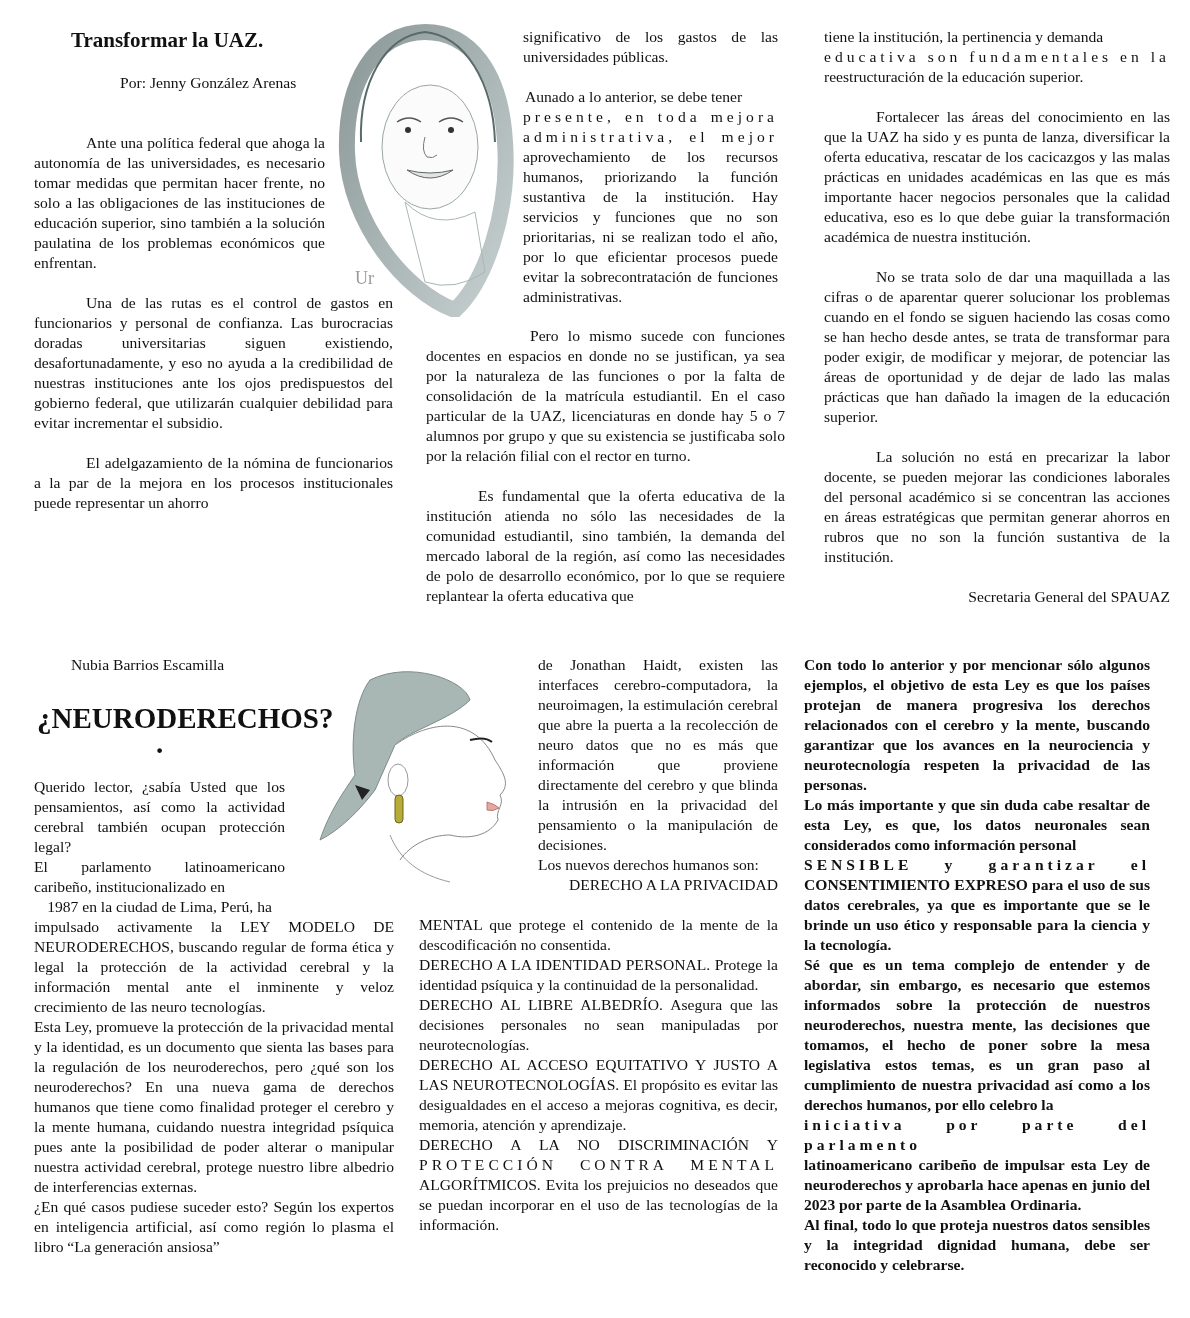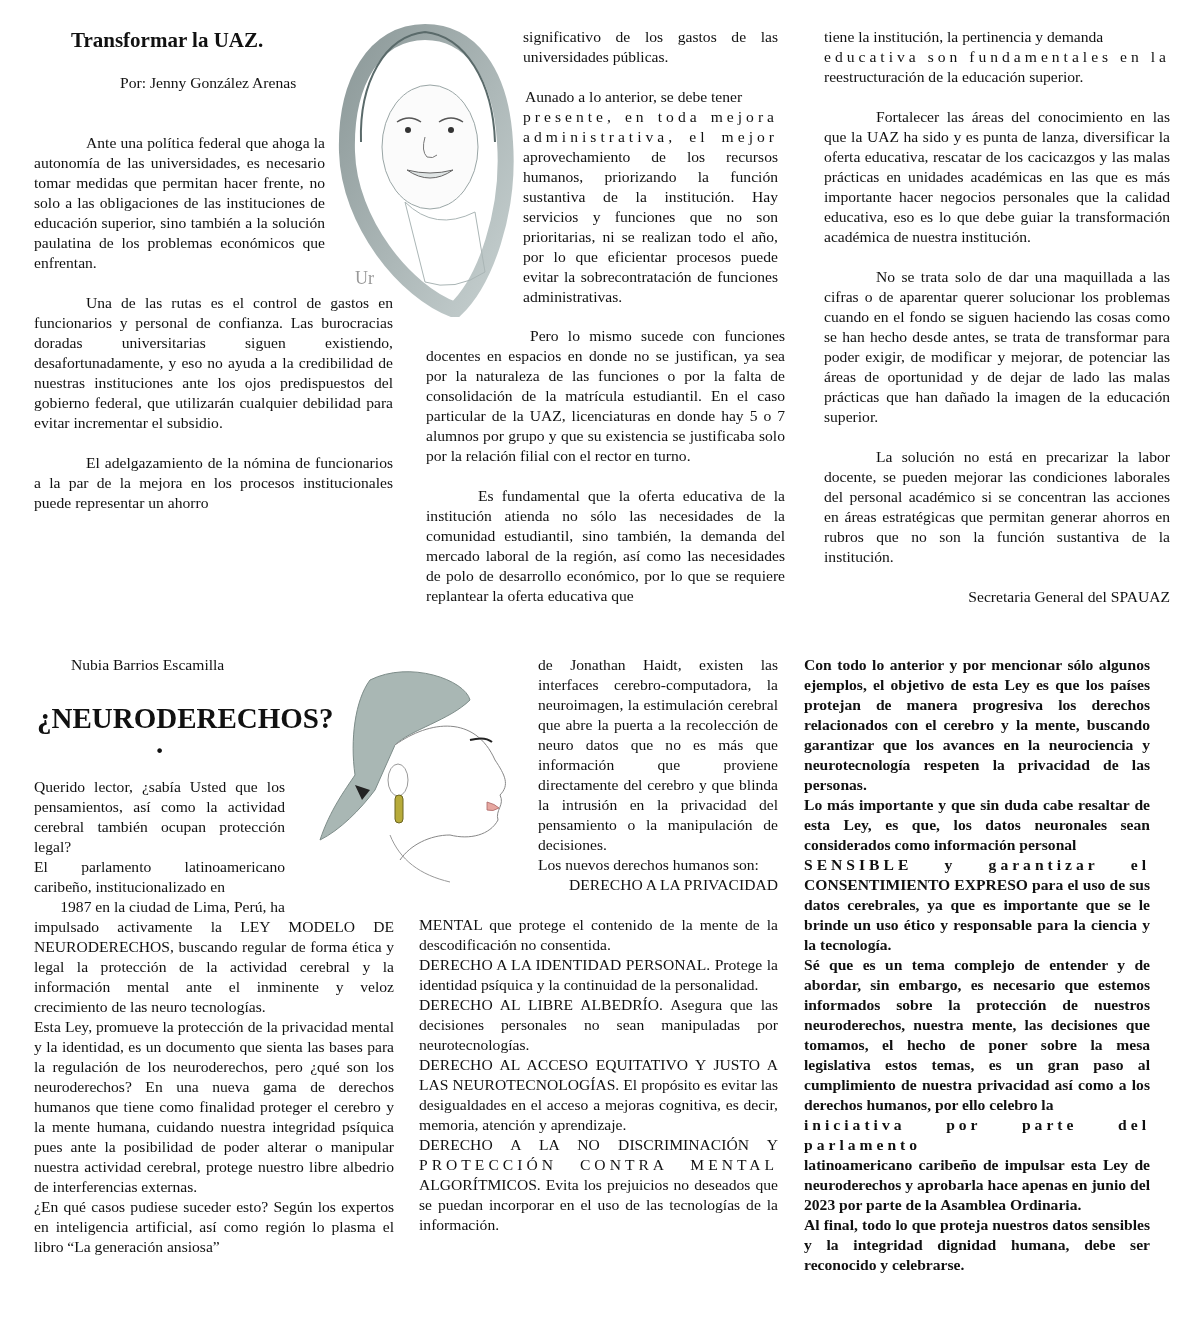--- a/index.html
+++ b/index.html
@@ -81,21 +81,21 @@
   <p style="text-align:right;">Secretaria General del SPAUAZ</p>
 </div>
 
 <div class="abs byline" style="left:71px; top:655px;">Nubia Barrios Escamilla</div>
 <div class="abs title2" style="left:37px; top:705px;">¿NEURODERECHOS?</div>
 <div class="abs title2" style="left:156px; top:730px;">.</div>
 
 <div class="col" style="left:34px; top:777px; width:251px;">
   <p>Querido lector, ¿sabía Usted que los pensamientos, así como la actividad cerebral también ocupan protección legal?</p>
   <p>El parlamento latinoamericano caribeño, institucionalizado en</p>
-  <p style="text-align:right;">1987 en la ciudad de Lima, Perú, ha</p>
+  <p style="text-align:center;">1987 en la ciudad de Lima, Perú, ha</p>
 </div>
 <div class="col" style="left:34px; top:917px; width:360px;">
   <p>impulsado activamente la LEY MODELO DE NEURODERECHOS, buscando regular de forma ética y legal la protección de la actividad cerebral y la información mental ante el inminente y veloz crecimiento de las neuro tecnologías.</p>
   <p>Esta Ley, promueve la protección de la privacidad mental y la identidad, es un documento que sienta las bases para la regulación de los neuroderechos, pero ¿qué son los neuroderechos? En una nueva gama de derechos humanos que tiene como finalidad proteger el cerebro y la mente humana, cuidando nuestra integridad psíquica pues ante la posibilidad de poder alterar o manipular nuestra actividad cerebral, protege nuestro libre albedrio de interferencias externas.</p>
   <p>¿En qué casos pudiese suceder esto? Según los expertos en inteligencia artificial, así como región lo plasma el libro “La generación ansiosa”</p>
 </div>
 
 <div class="portrait" style="left:300px; top:660px; width:225px; height:225px;">
   <svg width="225" height="225" viewBox="0 0 225 225">
     <path d="M70 20 C110 0 165 20 170 40 C150 60 110 70 95 85 L75 130 C60 150 40 170 20 180 C30 150 45 130 55 115 C50 80 55 40 70 20 Z" fill="#a9b7b4" stroke="#7d8c89" stroke-width="1"></path>

